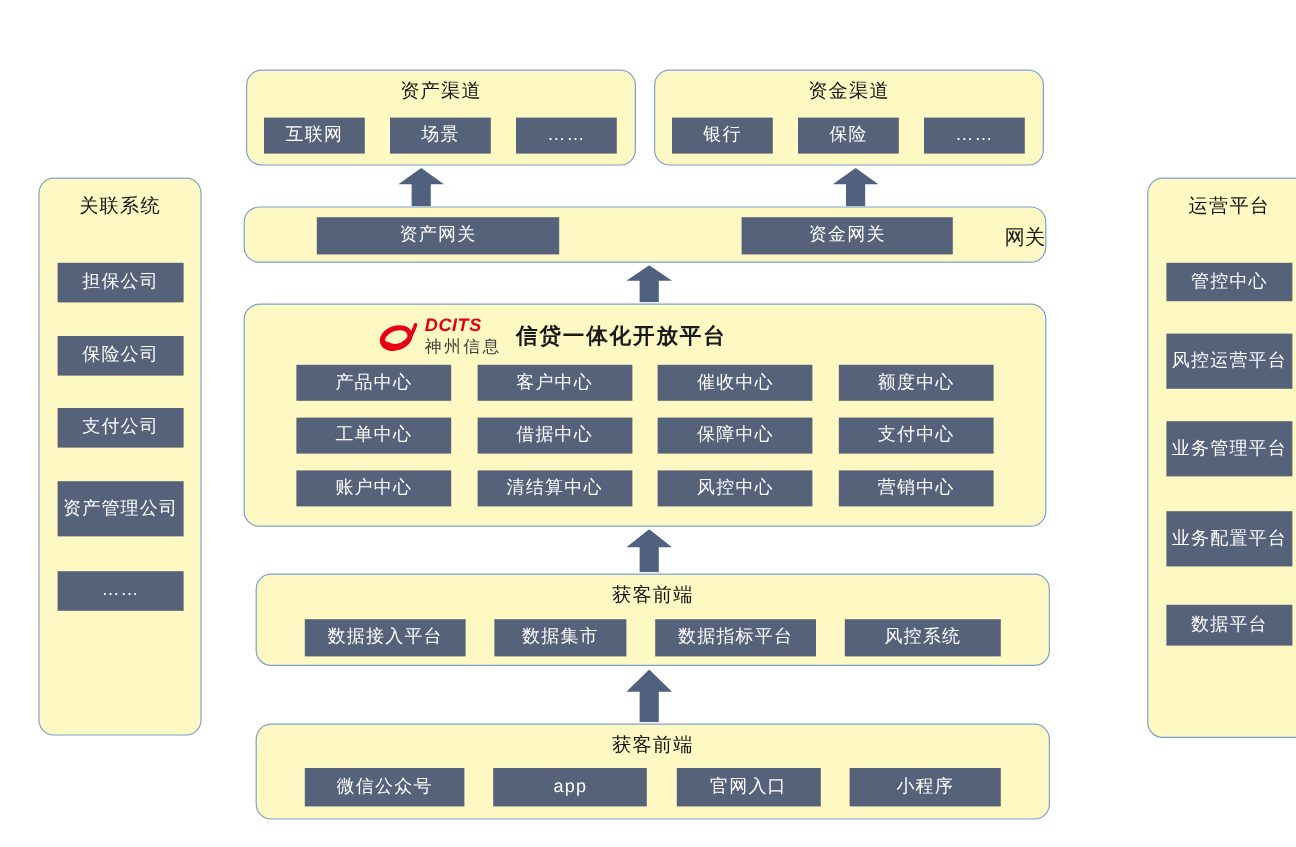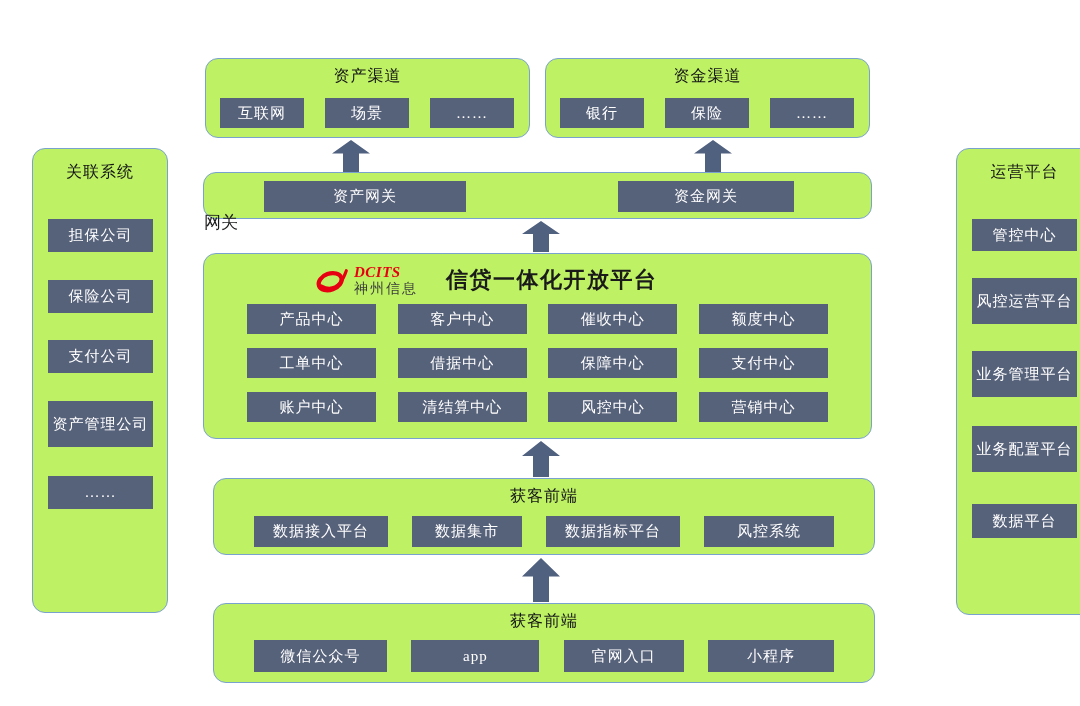--- a/index.html
+++ b/index.html
@@ -2,49 +2,48 @@
 <html><head>
 <meta charset="utf-8">
 <style>
   html,body{margin:0;padding:0;background:#ffffff;}
   .canvas{
     position:relative;width:1080px;height:706px;background:#ffffff;
     font-family:"Liberation Sans","DejaVu Sans",sans-serif;color:#1a1a1a;
     overflow:hidden;
   }
   .panel{
-    position:absolute;background:#bef264;border:1.5px solid #7aa2cf;border-radius:13px;
+    position:absolute;background:#fef9c3;border:1.5px solid #7aa2cf;border-radius:13px;
     box-sizing:border-box;
-    font-family:Liberation Serif, serif;
   }
   .panel-title{
     position:absolute;left:0;right:0;top:7px;text-align:center;
     font-size:16px;color:#141414;letter-spacing:1px;
   }
   .chip{
     position:absolute;background:#56617a;color:#ffffff;
     display:flex;align-items:center;justify-content:center;
     font-size:15px;line-height:1.25;text-align:center;box-sizing:border-box;
     padding:2px 4px;letter-spacing:1px;
   }
   .arrow-up{
     position:absolute;background:#50607f;
     clip-path:polygon(50% 0,100% 42%,71% 42%,71% 100%,29% 100%,29% 42%,0 42%);
   }
   
   .chan .chip{top:39px;width:84px;height:30px;}
   
-  .gw-label{position:absolute;top:13px;left:0;right:0;text-align:left;font-size:17px;margin-top:25px;}
+  .gw-label{position:absolute;top:13px;left:0;right:0;text-align:right;font-size:17px;}
   
-  .plat-header{position:absolute;left:110px;top:9px;display:flex;align-items:center;gap:28px;}
+  .plat-header{position:absolute;left:110px;top:9px;display:flex;align-items:center;gap:12px;}
   .logo{display:flex;align-items:center;gap:6px;}
   .logo-text{display:flex;flex-direction:column;line-height:1.1;}
   .logo-brand{color:#e60012;font-weight:bold;font-style:italic;font-size:15px;letter-spacing:.5px;}
   .logo-sub{color:#3c3c3c;font-size:14px;letter-spacing:2px;}
-  .plat-title{font-size:22px;font-weight:bold;letter-spacing:1.5px;}
+  .plat-title{font-size:18px;font-weight:bold;letter-spacing:1.5px;}
   .plat-grid{
     position:absolute;left:43px;right:43px;top:50px;
     display:grid;grid-template-columns:repeat(4,129px);justify-content:space-between;
     row-gap:14px;
   }
   .plat-grid .chip{position:static;height:30px;}
   
   .side .chip{left:15px;width:105px;}
   
   .row-chips{position:absolute;left:0;right:0;display:flex;justify-content:space-between;padding:0 40px;}

